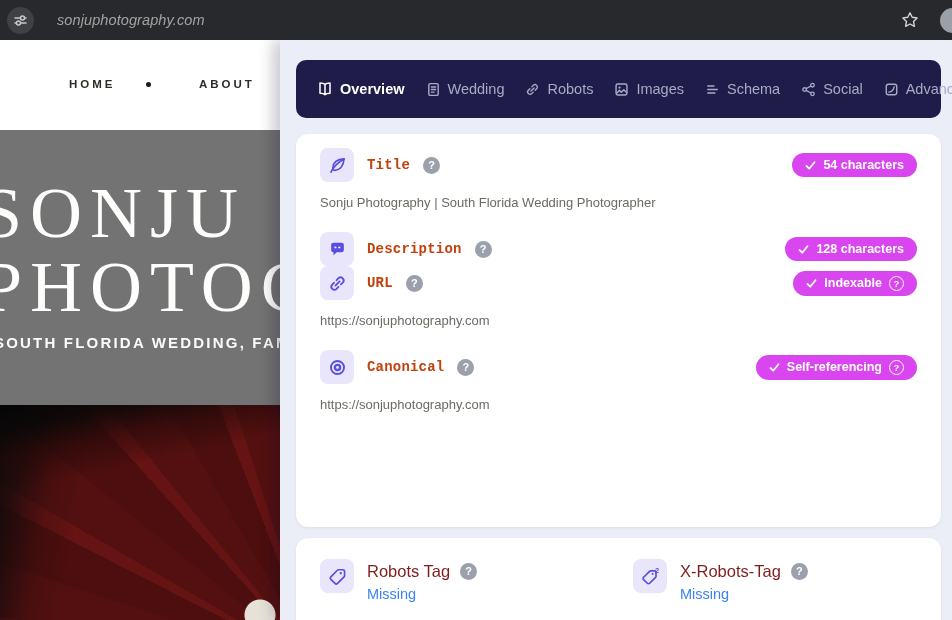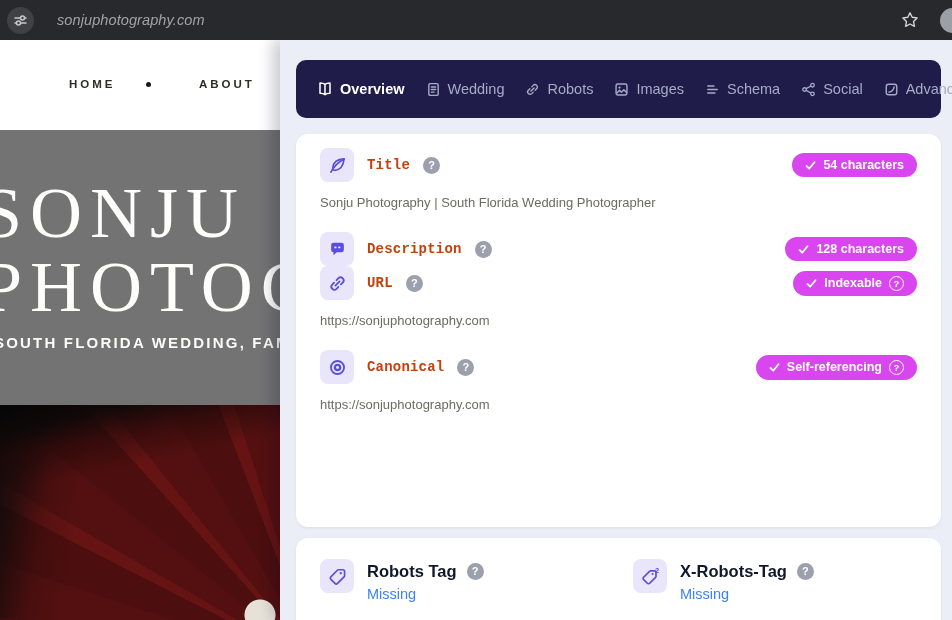--- a/index.html
+++ b/index.html
@@ -47,21 +47,21 @@
   .help { width:17px; height:17px; border-radius:50%; background:#9ba0ac; color:#fff; font-size:11px; font-weight:700; display:flex; align-items:center; justify-content:center; cursor:pointer; flex:0 0 auto; }
   .badge { margin-left:auto; background:#d946ef; color:#fff; border-radius:999px; padding:5px 13px; font-size:12.5px; font-weight:700; display:flex; align-items:center; gap:7px; }
   .badge .bhelp { width:15px; height:15px; border-radius:50%; border:1.4px solid #fff; color:#fff; font-size:9.5px; font-weight:700; display:flex; align-items:center; justify-content:center; cursor:pointer; }
   .row-value { font-size:13px; color:#6e6a64; line-height:24px; margin:9px 0 17px 0; }
   .row:last-child .row-value { margin-bottom:0; }
 
   .card2 { position:absolute; left:16px; top:498px; width:645px; height:110px; background:#fff; border-radius:12px; box-shadow:0 1px 3px rgba(25,25,70,.08); padding:21px 24px; display:flex; }
   .mini { display:flex; gap:13px; }
   .mini-1 { width:313px; flex:0 0 auto; }
   .mini-label-row { display:flex; align-items:center; gap:10px; height:24px; }
-  .mini-label { font-size:16.5px; font-weight:700; color:#0f172a; }
+  .mini-label { font-size:16.5px; font-weight:400; color:#7f1d1d; }
   .mini-value { font-size:14.5px; font-weight:400; color:#3b82f6; margin-top:3px; }
 </style>
 </head>
 <body>
 
 <div class="browser-bar">
   <div class="tune-btn">
     <svg width="15" height="15" viewBox="0 0 15 15">
       <g stroke="#c7c9cc" stroke-width="1.5" stroke-linecap="round" fill="none">
         <line x1="2" y1="5" x2="13" y2="5"></line>

